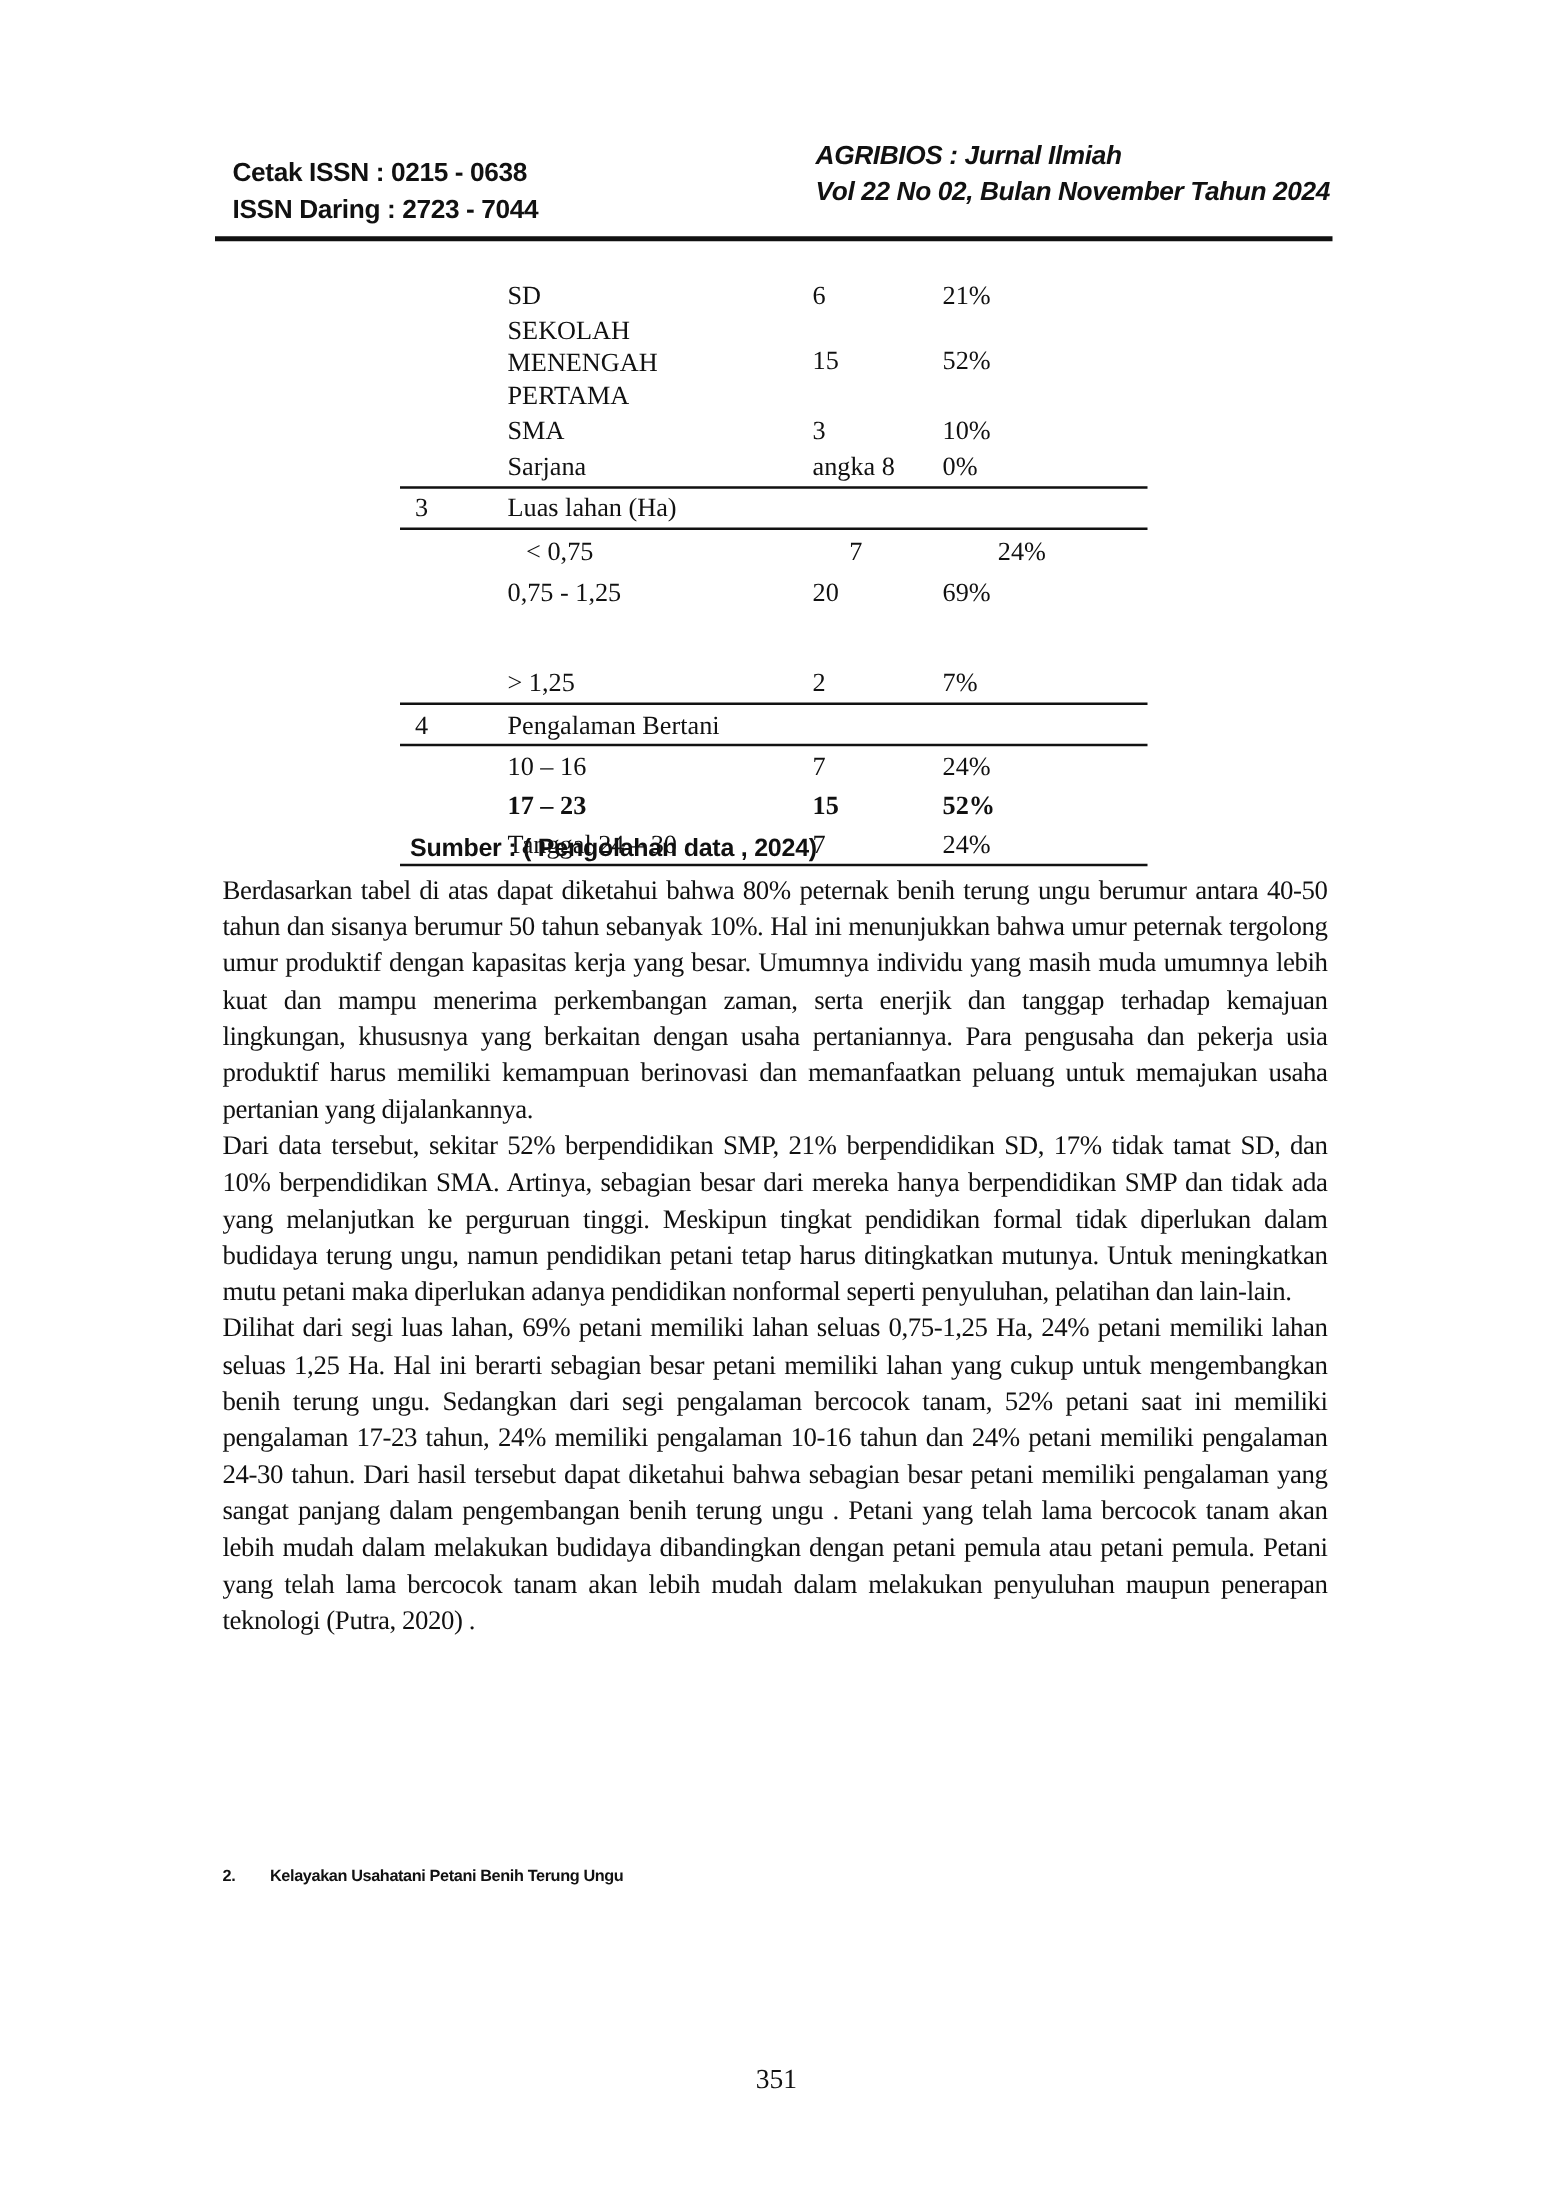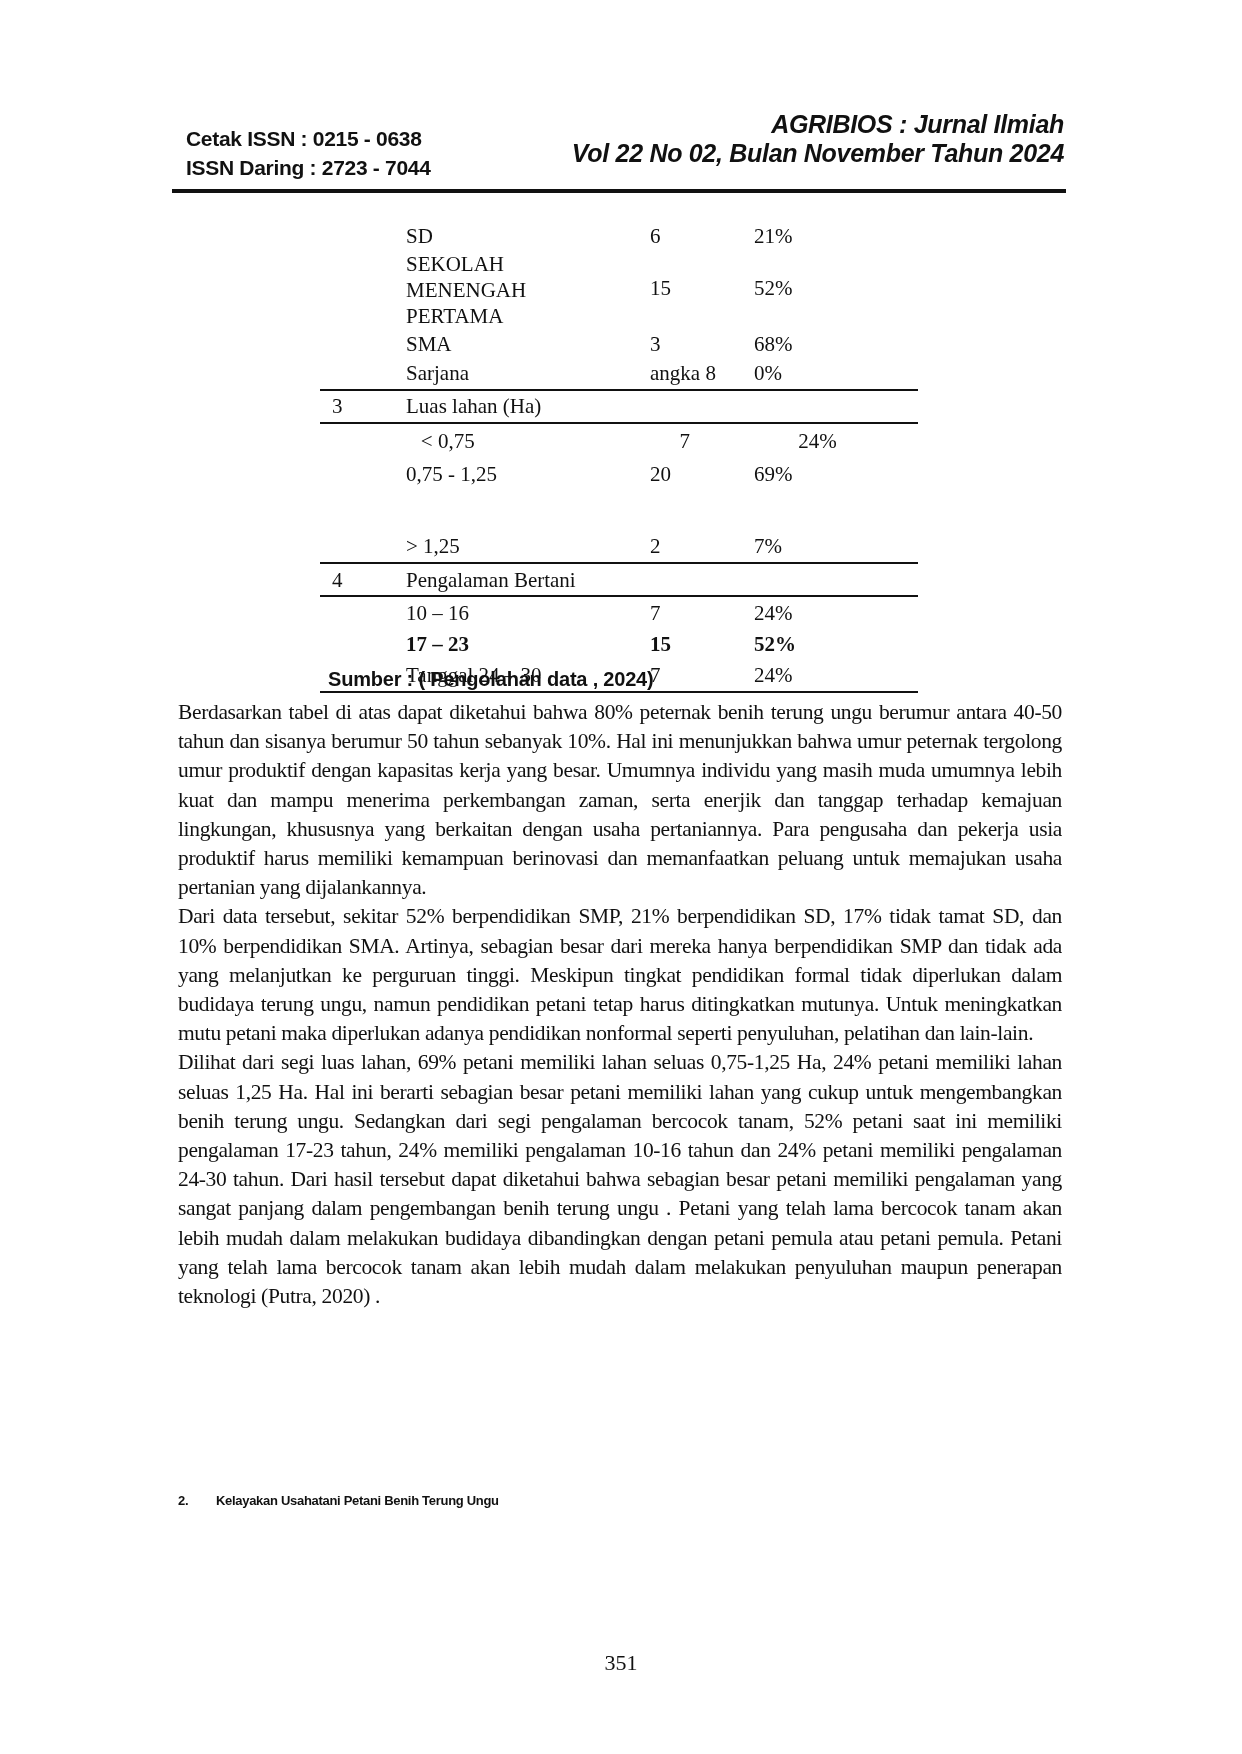--- a/index.html
+++ b/index.html
@@ -1,18 +1,18 @@
 <!DOCTYPE html>
 <html><head>
 <meta charset="utf-8">
 <style>
   html, body { margin:0; padding:0; background:#ffffff; }
   body { width:1242px; height:1754px; position:relative; overflow:hidden; color:#111; font-family:"Liberation Serif", serif; }
   .hdr-left { position:absolute; left:186px; top:124px; font-family:"Liberation Sans", sans-serif; font-weight:bold; font-size:21px; line-height:29px; letter-spacing:-0.3px; }
-  .hdr-right { position:absolute; right:178px; top:110px; text-align:right; font-family:"Liberation Sans", sans-serif; font-weight:bold; font-style:italic; font-size:25px; line-height:29px; letter-spacing:-0.3px; }
+  .hdr-right { position:absolute; right:178px; top:110px; font-family:"Liberation Sans", sans-serif; font-weight:bold; font-style:italic; font-size:21px; line-height:29px; letter-spacing:-0.3px; }
   .hdr-rule { position:absolute; left:172px; width:894px; top:189px; height:4px; background:#111; }
 
   .tbl { position:absolute; left:320px; top:223px; width:598px; font-family:"Liberation Serif", serif; font-size:21px; }
   .row { display:flex; align-items:flex-start; line-height:26px; }
   .c-no { width:86px; padding-left:12px; box-sizing:border-box; }
   .c-lbl { width:244px; }
   .c-n { width:104px; }
   .c-p { width:120px; }
   .rule { height:2px; background:#111; }
 
@@ -54,21 +54,21 @@
       <div>MENENGAH</div>
       <div>PERTAMA</div>
     </div>
     <div class="c-n" style="padding-top:24px;">15</div>
     <div class="c-p" style="padding-top:24px;">52%</div>
   </div>
   <div class="row" style="margin-top:2px;">
     <div class="c-no"></div>
     <div class="c-lbl">SMA</div>
     <div class="c-n">3</div>
-    <div class="c-p">68%</div>
+    <div class="c-p">10%</div>
   </div>
   <div class="row" style="margin-top:3px;">
     <div class="c-no"></div>
     <div class="c-lbl">Sarjana</div>
     <div class="c-n">angka 8</div>
     <div class="c-p">0%</div>
   </div>
   <div class="rule" style="margin-top:3px;"></div>
 
   <div class="row" style="height:31px; line-height:31px;">

